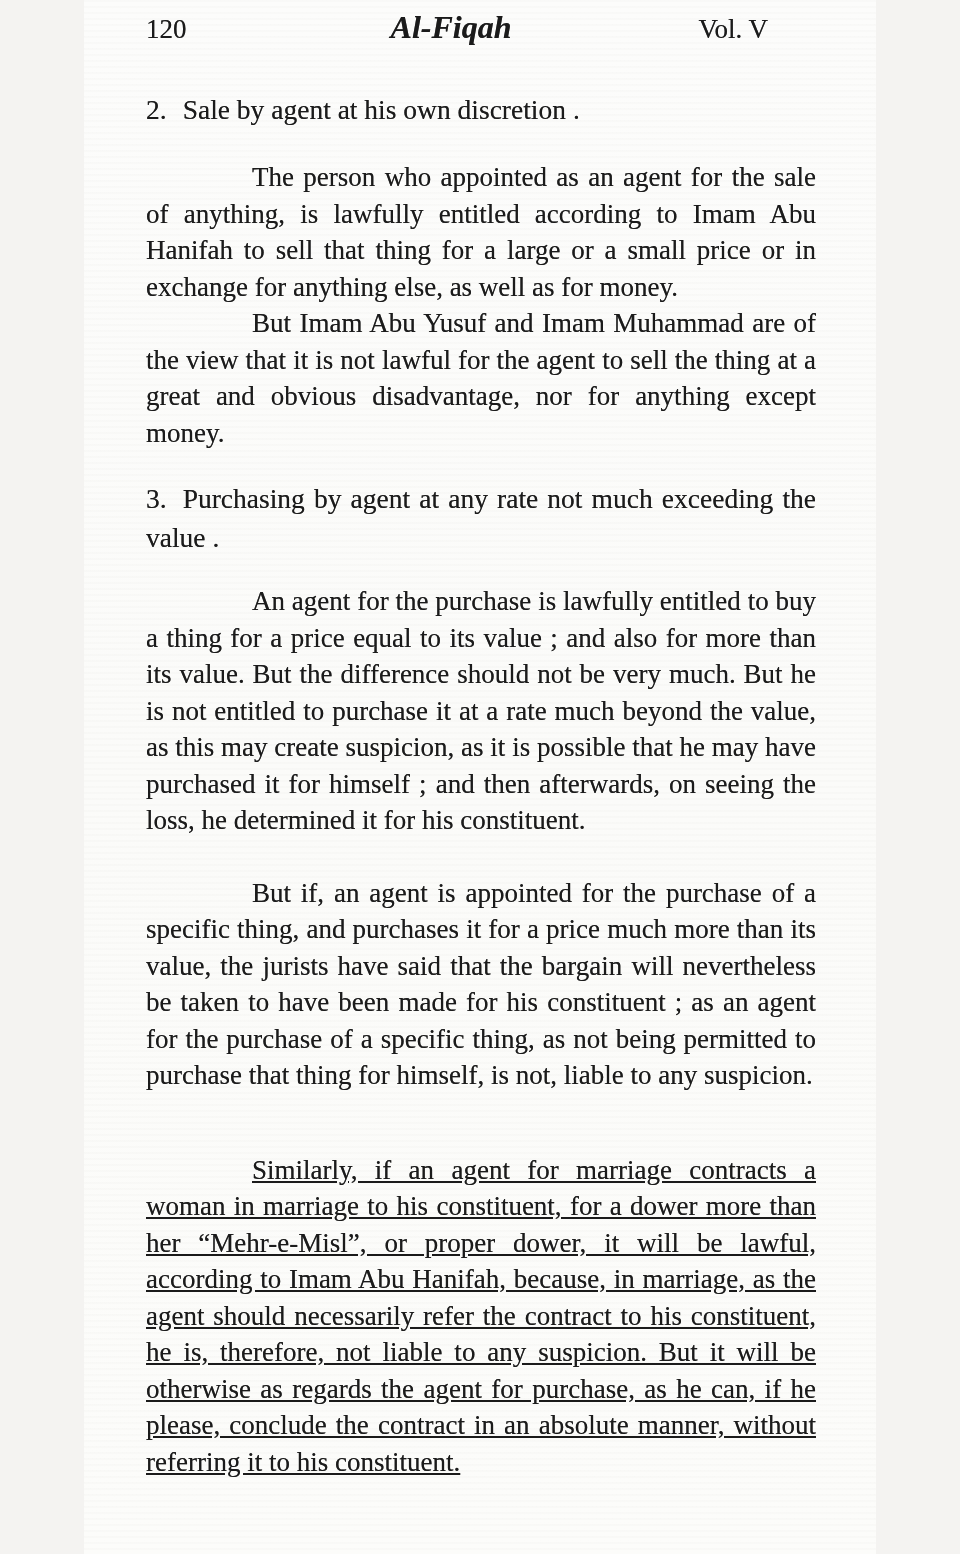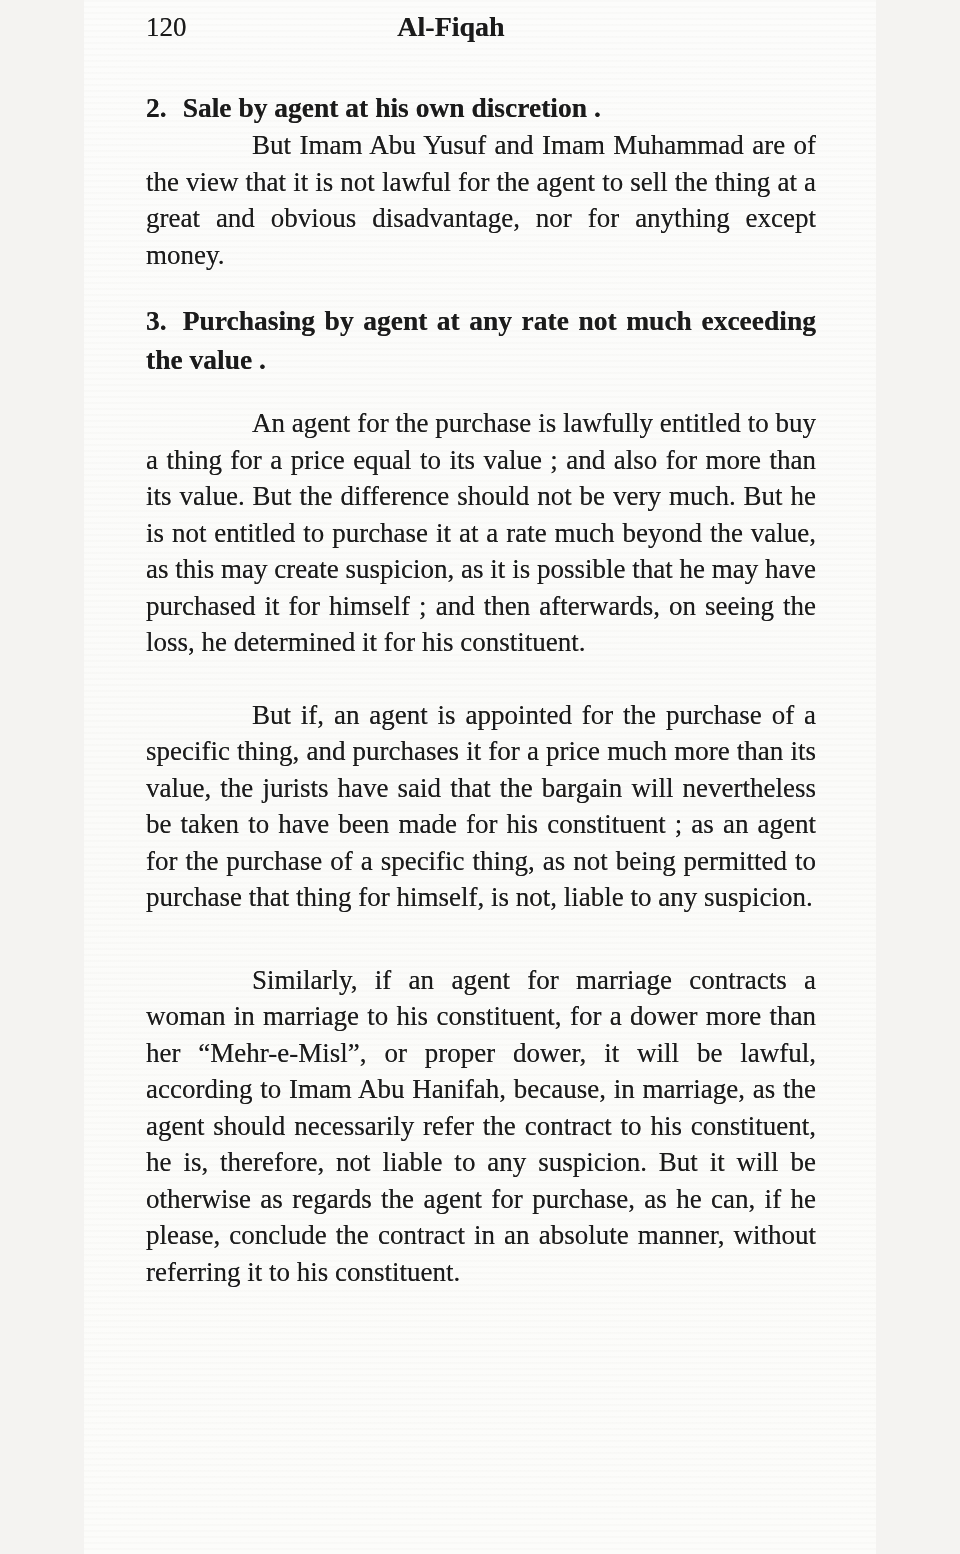--- a/index.html
+++ b/index.html
@@ -28,67 +28,70 @@
 
   .running-header {
     display: grid;
     grid-template-columns: 1fr auto 1fr;
     align-items: baseline;
     font-size: 27px;
     line-height: 34px;
   }
   .running-header .pagenum { text-align: left; }
   .running-header .booktitle {
+    font-style: italic;
     font-weight: bold;
-    font-size: 28px;
+    font-size: 32px;
     transform: translateX(-30px);
   }
   .running-header .volume {
     text-align: right;
     padding-right: 48px;
   }
 
   .section-heading {
     font-size: 27.5px;
-    font-weight: bold;
+    font-weight: normal;
     line-height: 39px;
     text-align: justify;
   }
   .section-heading .sec-num { margin-right: 16px; }
 
   .section-heading.h-sec2 { margin-top: 44px; }
   .section-heading.h-sec3 { margin-top: 28px; }
 
   p.body-para {
     font-size: 27px;
     line-height: 36.5px;
     text-align: justify;
     text-indent: 106px;
   }
 
   .para-s2-0 { margin-top: 30px; }
   .para-s2-1 { }
   .para-s3-0 { margin-top: 26px; }
   .para-s3-1 { margin-top: 36px; }
-  .para-s3-2 { margin-top: 46px; }
+  .para-s3-2 { margin-top: 58px; text-decoration: underline; }
 </style>
 </head>
 <body>
 
 <div class="page">
 
   <div class="running-header">
     <span class="pagenum">120</span>
     <span class="booktitle">Al-Fiqah</span>
+    <span class="volume">Vol. V</span>
   </div>
 
   <div class="section-heading h-sec2">
     <span class="sec-num">2.</span><span>Sale by agent at his own discretion .</span>
   </div>
 
+  <p class="body-para para-s2-0">The person who appointed as an agent for the sale of anything, is lawfully entitled according to Imam Abu Hanifah to sell that thing for a large or a small price or in exchange for anything else, as well as for money.</p>
   <p class="body-para para-s2-1">But Imam Abu Yusuf and Imam Muhammad are of the view that it is not lawful for the agent to sell the thing at a great and obvious disadvantage, nor for anything except money.</p>
 
   <div class="section-heading h-sec3">
     <span class="sec-num">3.</span><span>Purchasing by agent at any rate not much exceeding the value .</span>
   </div>
 
   <p class="body-para para-s3-0">An agent for the purchase is lawfully entitled to buy a thing for a price equal to its value ; and also for more than its value. But the difference should not be very much. But he is not entitled to purchase it at a rate much beyond the value, as this may create suspicion, as it is possible that he may have purchased it for himself ; and then afterwards, on seeing the loss, he determined it for his constituent.</p>
   <p class="body-para para-s3-1">But if, an agent is appointed for the purchase of a specific thing, and purchases it for a price much more than its value, the jurists have said that the bargain will nevertheless be taken to have been made for his constituent ; as an agent for the purchase of a specific thing, as not being permitted to purchase that thing for himself, is not, liable to any suspicion.</p>
   <p class="body-para para-s3-2">Similarly, if an agent for marriage contracts a woman in marriage to his constituent, for a dower more than her “Mehr-e-Misl”, or proper dower, it will be lawful, according to Imam Abu Hanifah, because, in marriage, as the agent should necessarily refer the contract to his constituent, he is, therefore, not liable to any suspicion. But it will be otherwise as regards the agent for purchase, as he can, if he please, conclude the contract in an absolute manner, without referring it to his constituent.</p>
 

